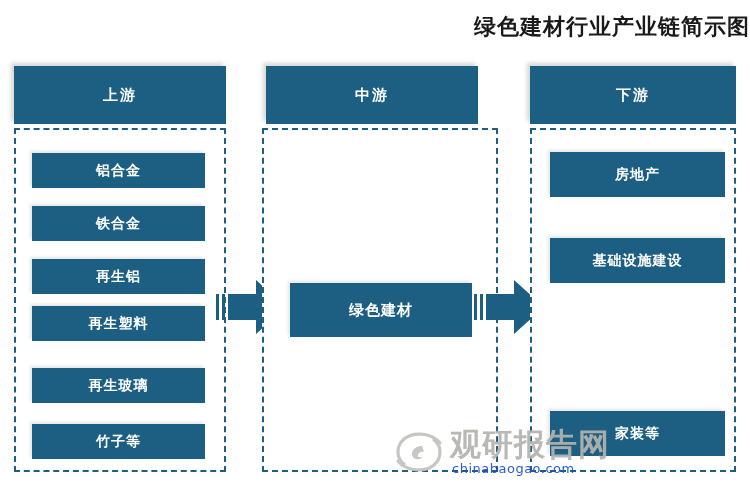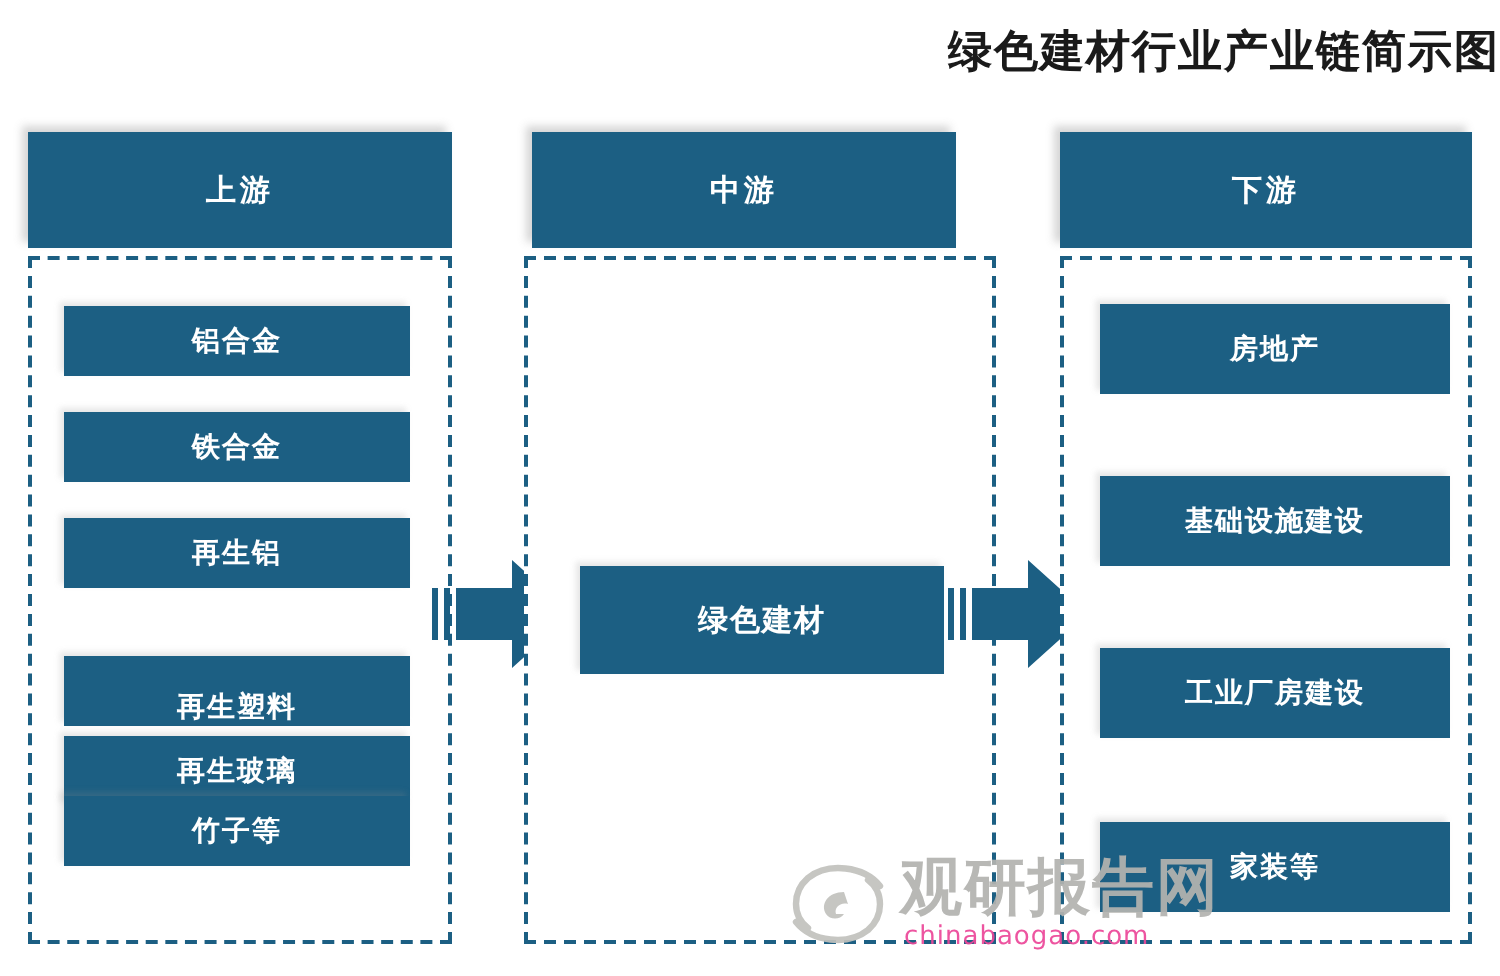--- a/index.html
+++ b/index.html
@@ -79,23 +79,23 @@
     letter-spacing: 1px;
     box-shadow: -2px -2px 3px rgba(140,140,140,0.22);
     box-sizing: border-box;
   }
 
   
   .up-item  { left: 32px; width: 173px; height: 35px; }
   .up-0 { top: 153px; }
   .up-1 { top: 206px; }
   .up-2 { top: 259px; }
-  .up-3 { top: 328px; align-items: flex-end; }
+  .up-3 { top: 306px; }
   .up-4 { top: 368px; justify-content: center; }
-  .up-5 { top: 398px; justify-content: center; }
+  .up-5 { top: 424px; justify-content: center; }
 
   
   .mid-item {
     left: 290px;
     top: 283px;
     width: 182px;
     height: 54px;
     font-size: 15px;
   }
 
@@ -137,21 +137,21 @@
   }
   .wm-cn {
     font-size: 31px;
     font-weight: 700;
     color: #b3b3b0;
     letter-spacing: 1px;
     line-height: 34px;
   }
   .wm-url {
     font-size: 13px;
-    color: #ec4899;
+    color: #1d4ed8;
     letter-spacing: 0.5px;
     line-height: 16px;
     margin-left: 2px;
   }
 </style>
 </head>
 <body>
 
 <div id="diagram">
 
@@ -206,23 +206,20 @@
 
   <div class="col-header down">下游</div>
 
   <div class="col-body down"></div>
 
   <div class="item-box down-item down-1">
     <span>基础设施建设</span>
   </div>
   <div class="item-box down-item down-0">
     <span>房地产</span>
-  </div>
-  <div class="item-box down-item down-2">
-    <span>工业厂房建设</span>
   </div>
   <div class="item-box down-item down-3">
     <span>家装等</span>
   </div>
 
   <div class="watermark">
     <svg class="wm-logo" viewBox="0 0 54 50" xmlns="http://www.w3.org/2000/svg">
       <g fill="none" stroke="#c2c2be" stroke-width="3.2" stroke-linecap="round">
         <path d="M48 16 C40 6, 22 4, 12 12 C4 19, 4 31, 12 37"></path>
         <path d="M6 34 C14 44, 32 46, 42 38 C50 31, 50 19, 42 13"></path>

